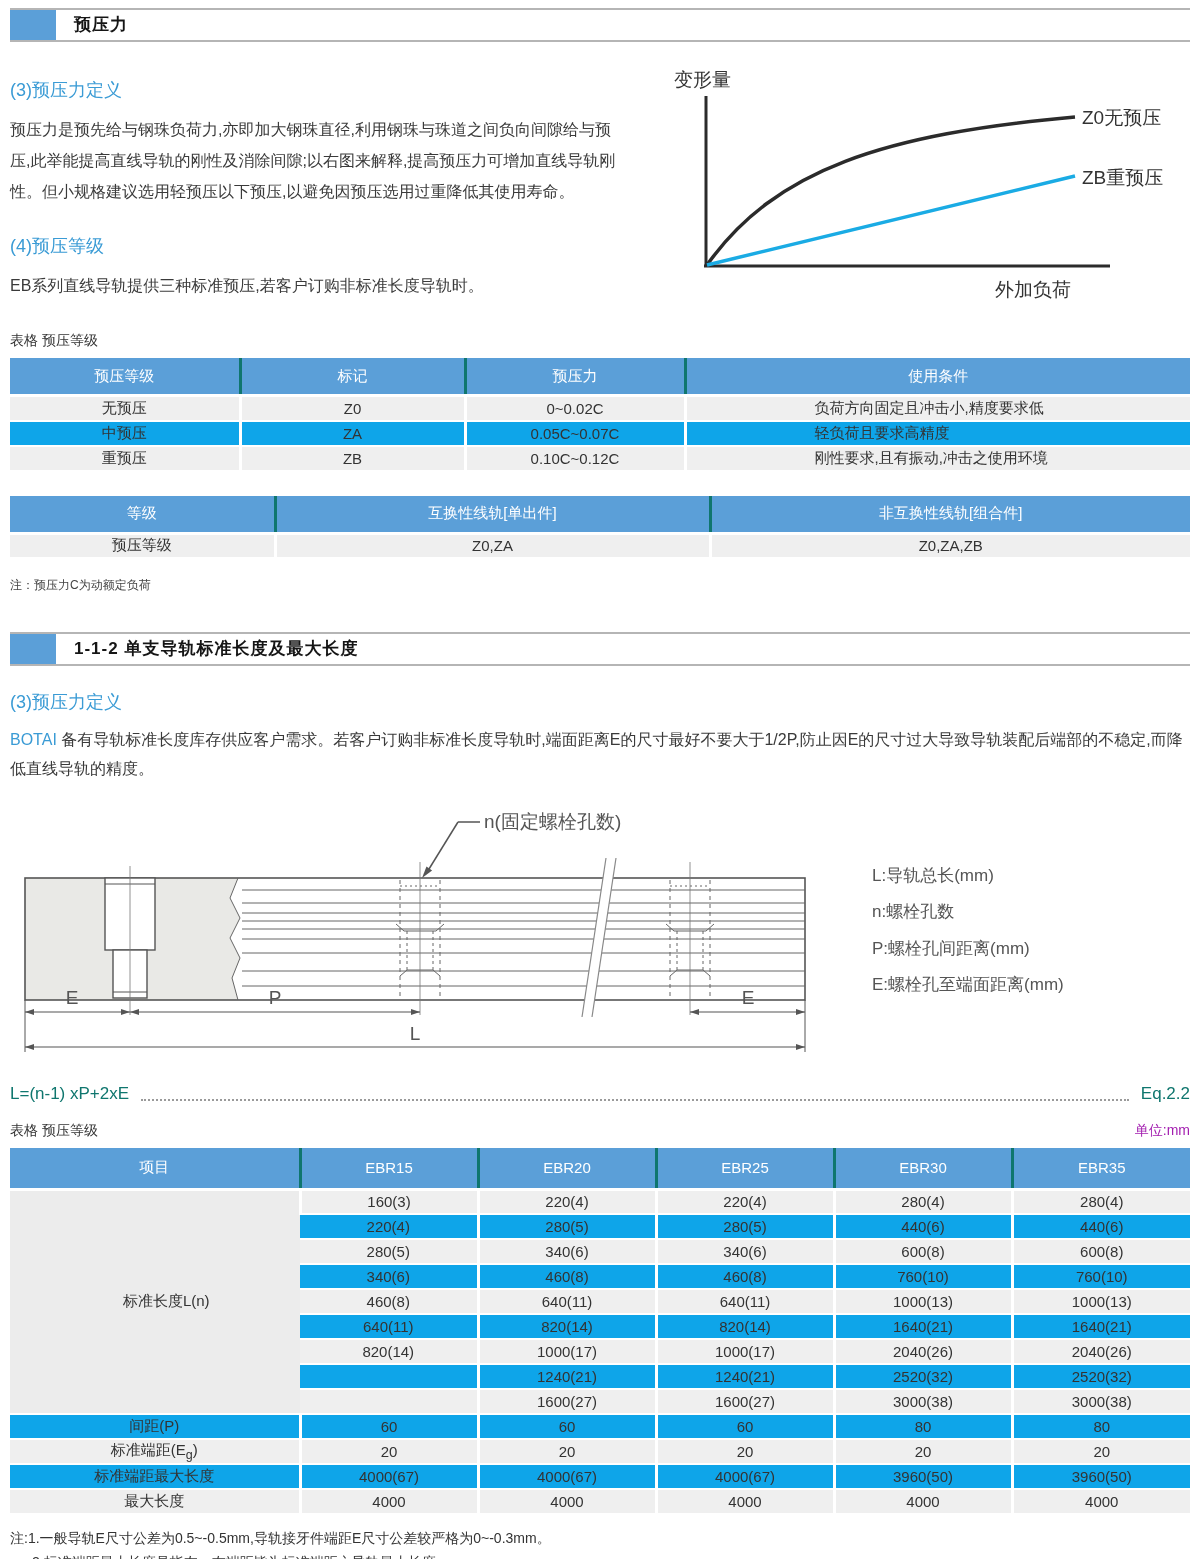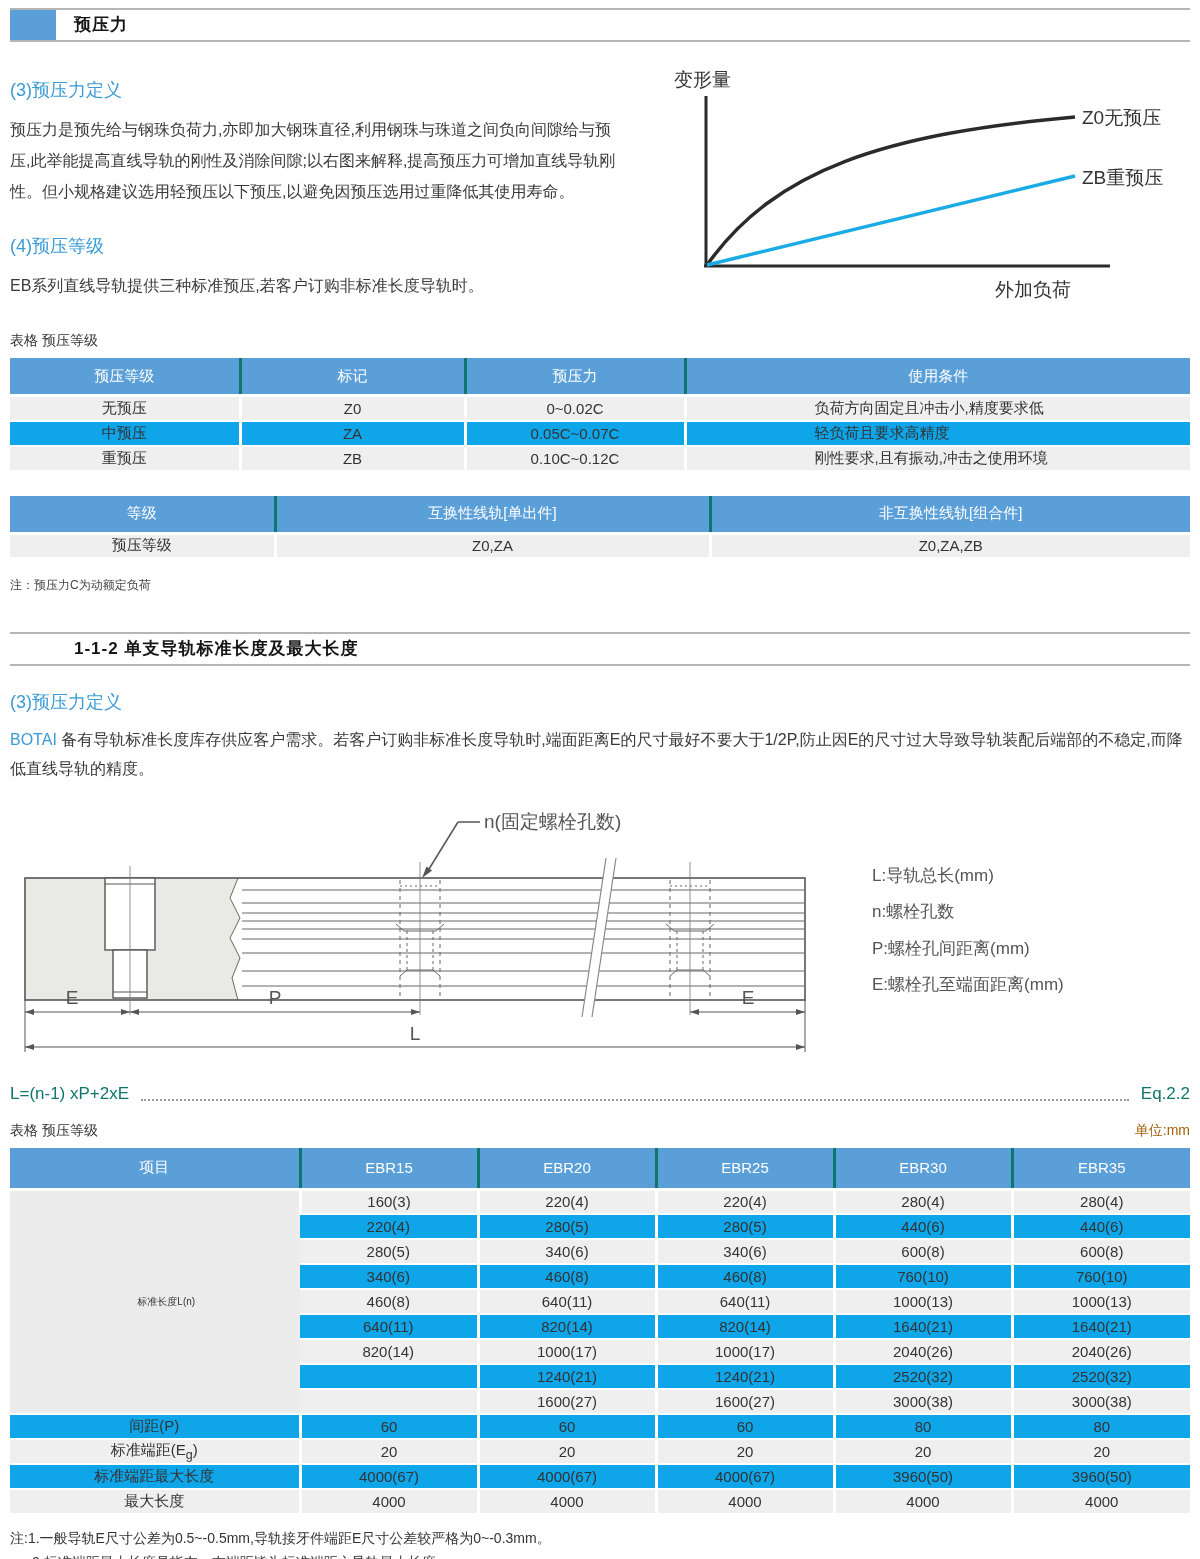--- a/index.html
+++ b/index.html
@@ -14,36 +14,36 @@
   
   .intro{display:flex;margin-top:22px;}
   .intro .txt{width:614px;}
   .h-blue{color:#3a9bd5;font-size:18px;font-weight:normal;margin:14px 0 12px;}
   .p-body{font-size:16px;line-height:1.95;margin:0;color:#3a3a3a;}
   .chart-wrap{margin-left:auto;}
 
   
   .tbl-cap{font-size:14px;color:#333;margin:24px 0 8px;}
   .cap-row{display:flex;align-items:flex-end;margin:18px 0 8px;}
-  .cap-row .unit{margin-left:auto;font-size:14px;color:#a16207;}
+  .cap-row .unit{margin-left:auto;font-size:14px;color:#a21caf;}
   table{border-collapse:collapse;width:100%;table-layout:fixed;}
   th{background:#5b9fd8;color:#fff;font-weight:normal;font-size:15px;height:34px;border-left:3px solid #0f766e;border-bottom:3px solid #fff;}
   th:first-child{border-left:none;}
   td{font-size:15px;color:#333;text-align:center;height:25px;border-left:3px solid #fff;border-bottom:2px solid #fff;padding:0 4px;box-sizing:border-box;}
   td:first-child{border-left:none;}
   tr.r-light td{background:#efefef;}
   tr.r-dark td{background:#0ea5e9;}
   .t1 td.cond{text-align:left;padding-left:128px;}
   .t3 th{height:38px;}
-  td.span-lbl{background:#ececec !important;font-size:10px;padding-left:28px;}
+  td.span-lbl{background:#ececec !important;font-size:15px;padding-left:28px;}
   .note{font-size:12px;color:#444;margin-top:18px;}
   .t2-wrap{margin-top:24px;}
 
   
-  .sec2{margin-top:38px;align-items:flex-end;}
+  .sec2{margin-top:38px;}
   .p2{font-size:16px;line-height:1.8;margin:0;color:#3a3a3a;}
   .p2 .blue{color:#3a9bd5;}
 
   
   .diag{display:flex;margin-top:16px;}
   .diag-legend{margin-left:12px;margin-top:58px;font-size:17px;color:#555;line-height:2.15;white-space:nowrap;}
 
   
   .eq{display:flex;align-items:center;font-size:17px;color:#0f766e;margin-top:4px;}
   .eq-dots{flex:1;border-bottom:2px dotted #9a9a9a;height:12px;margin:0 12px;}

